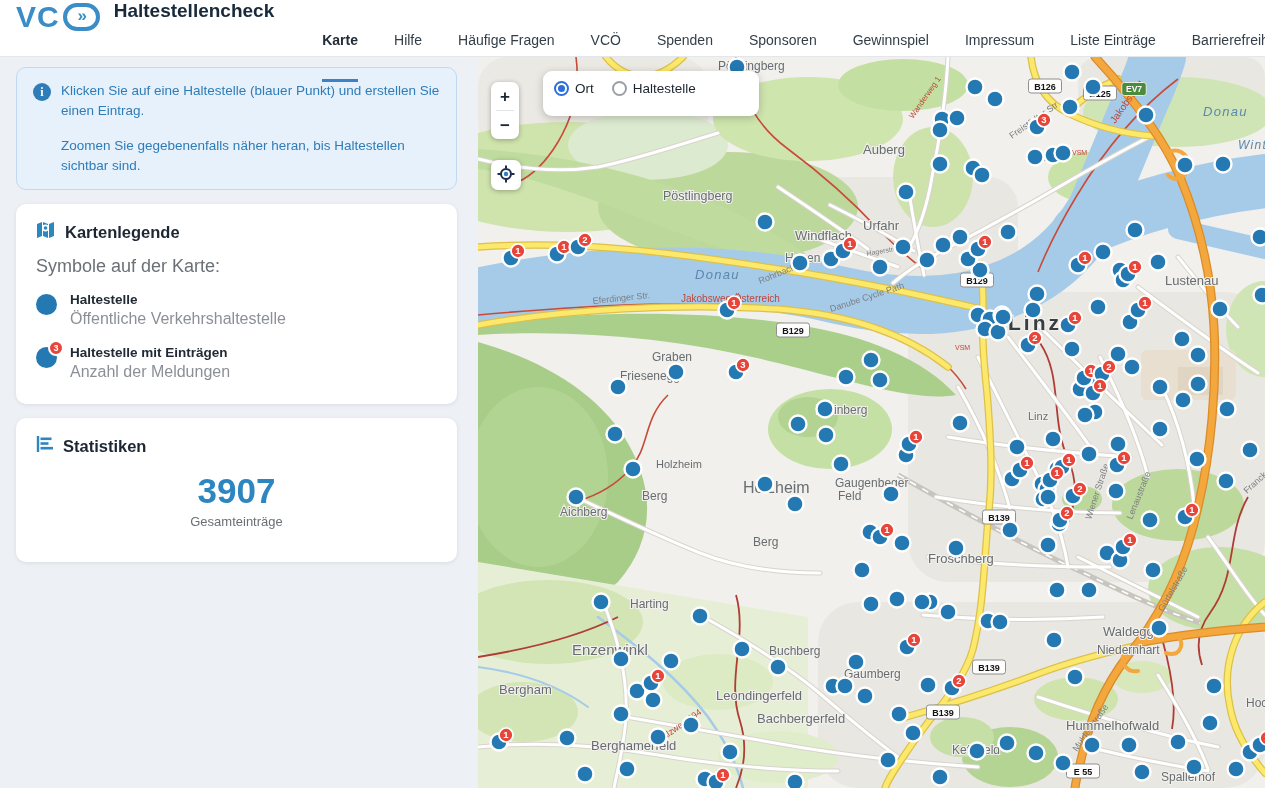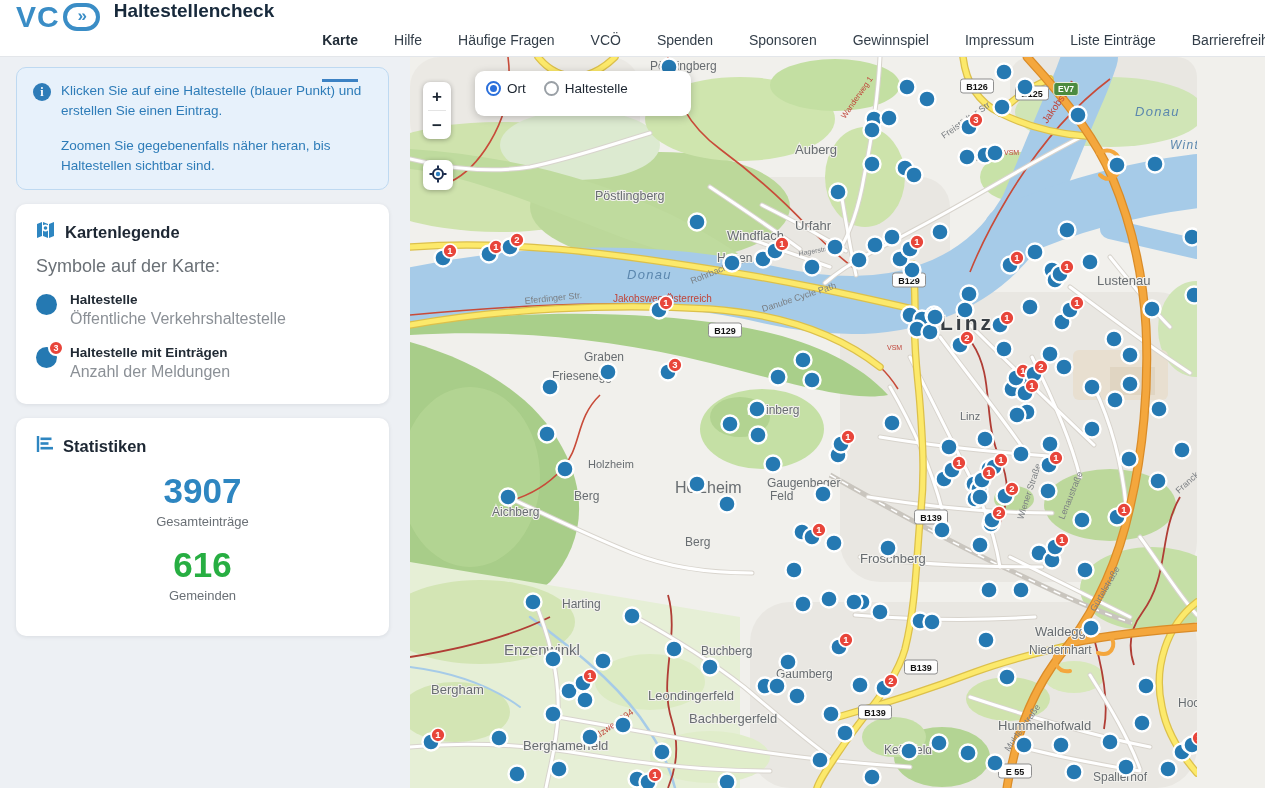--- a/index.html
+++ b/index.html
@@ -9,21 +9,21 @@
   .logo{display:flex;align-items:center;gap:3px;cursor:pointer}
   .logo-vc{font-size:30px;font-weight:700;color:#3a8dc6;letter-spacing:1px}
   .logo-o{width:37px;height:28px;border:4px solid #3a8dc6;border-radius:15px;display:flex;align-items:center;justify-content:center;color:#3a8dc6;font-weight:800;font-size:17px;box-sizing:border-box;letter-spacing:-2px;padding-bottom:2px}
   .app-title{font-size:19px;font-weight:700;color:#17293b;margin-left:14px}
   nav{display:flex;margin-left:30px}
   .nav-item{font-size:14px;color:#333e49;padding:32px 18px;cursor:pointer;position:relative;white-space:nowrap}
   .nav-item.active{font-weight:700;color:#222d38}
   .nav-item.active::after{content:"";position:absolute;left:50%;transform:translateX(-50%);bottom:-2px;width:36px;height:3px;background:#3c82c4}
   
   .content{display:flex;height:731px}
-  aside{width:410px;box-sizing:border-box;padding:10px 21px 0 16px;flex-shrink:0}
+  aside{width:478px;box-sizing:border-box;padding:10px 21px 0 16px;flex-shrink:0}
   .info-box{background:#e7f1fb;border:1px solid #bed9f1;border-radius:10px;padding:13px 16px;display:flex;gap:10px;color:#2e7cb8;font-size:13.5px;line-height:1.5}
   .info-icon{width:18px;height:18px;border-radius:50%;background:#2e7cb8;color:#fff;font-weight:700;font-size:12px;display:flex;align-items:center;justify-content:center;flex-shrink:0;margin-top:2px;font-family:"Liberation Serif",serif}
   .info-icon::before{content:"i"}
   .info-text p{margin:0 0 14px}
   .info-text p:last-child{margin-bottom:0}
   .card{background:#fff;border-radius:10px;box-shadow:0 1px 4px rgba(20,30,40,.09);padding:17px 20px;margin-top:14px}
   .card-header{display:flex;align-items:center;gap:9px}
   .card-header h2{font-size:16.5px;margin:0;color:#1d2733}
   .card-sub{color:#6a7076;font-size:18px;margin:13px 0 15px}
   .legend-item{display:flex;gap:13px;align-items:flex-start;margin-bottom:17px}
@@ -142,24 +142,20 @@
               <rect x="4.5" y="2.5" width="11" height="2.6" fill="#2e86c1"></rect>
               <rect x="4.5" y="7.2" width="8" height="2.6" fill="#2e86c1"></rect>
               <rect x="4.5" y="11.9" width="12.5" height="2.6" fill="#2e86c1"></rect>
             </svg>
         </span>
         <h2>Statistiken</h2>
       </div>
       <div class="stat">
         <div class="stat-value blue">3907</div>
         <div class="stat-label">Gesamteinträge</div>
-      </div>
-      <div class="stat">
-        <div class="stat-value green">616</div>
-        <div class="stat-label">Gemeinden</div>
       </div>
     </div>
   </aside>
 
   <div class="map">
     <svg id="map-svg" width="787" height="731" viewBox="0 0 787 731">
 
       <rect width="787" height="731" fill="#f1f0ec"></rect>
 
       <rect x="0" y="0" width="230" height="95" rx="30" fill="#ebe9e4"></rect>

